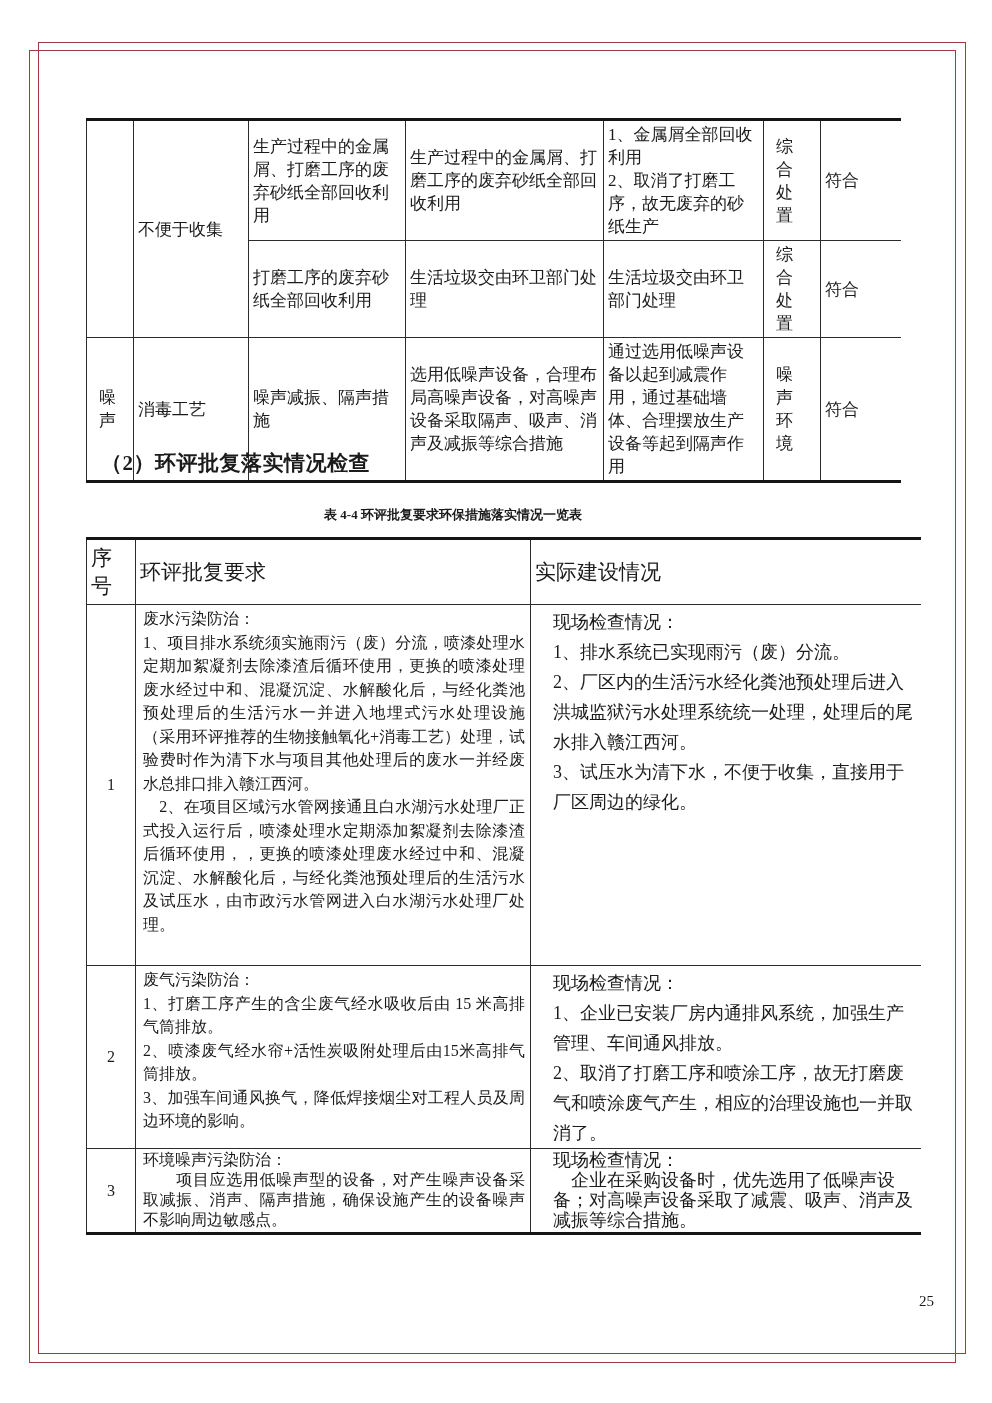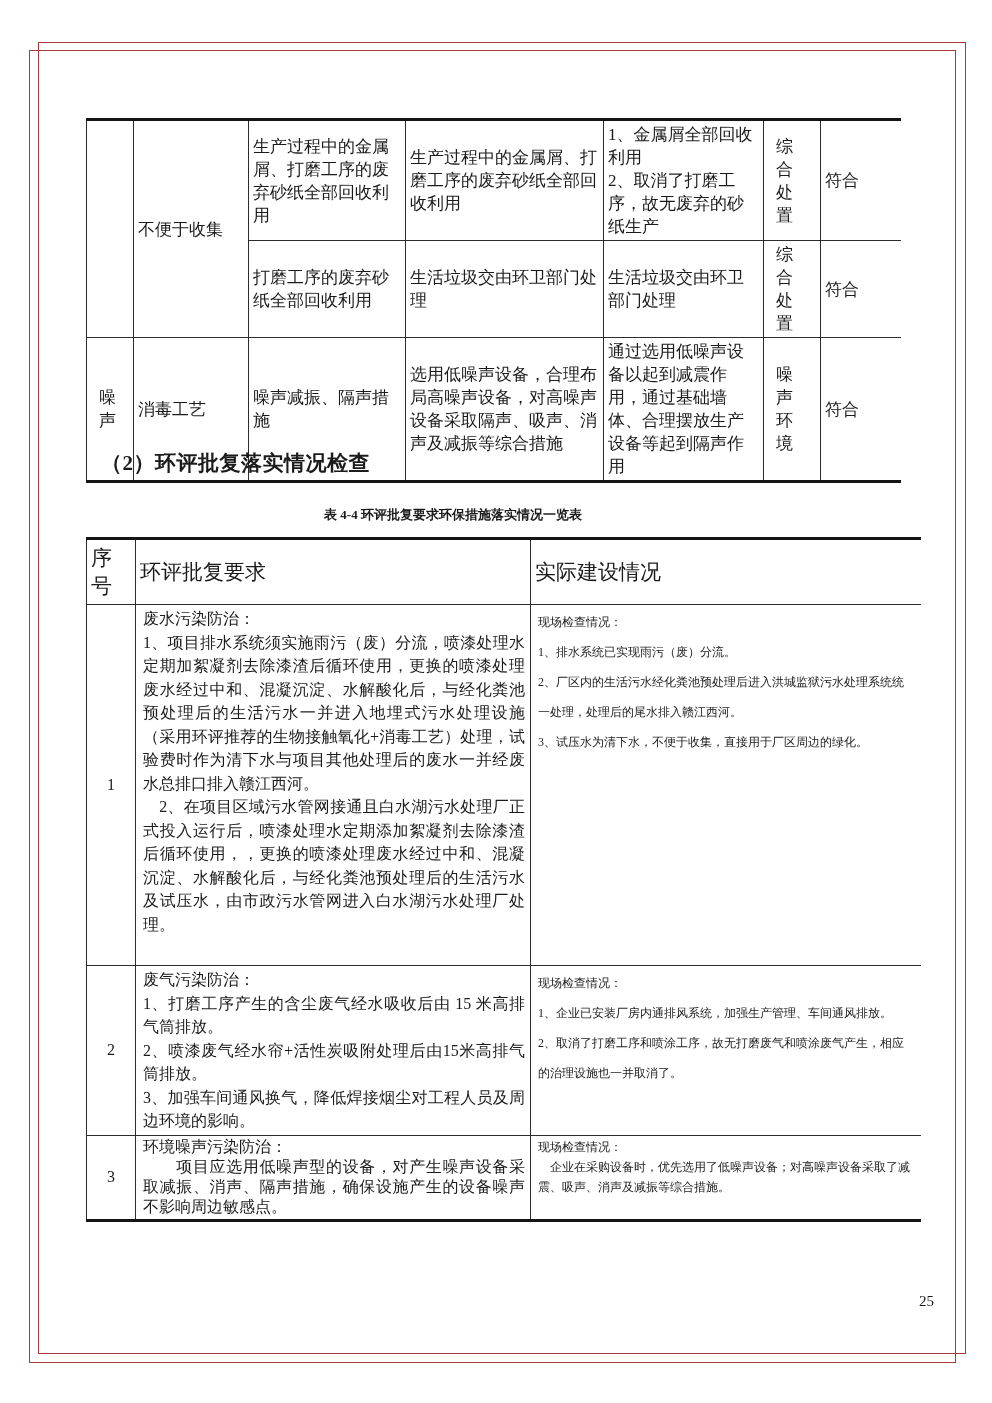--- a/index.html
+++ b/index.html
@@ -32,21 +32,21 @@
   .t2 { position:absolute; left:86px; top:537px; width:834px;
         border-top:3px solid #151515; border-bottom:3px solid #151515; }
   .t2 td {
     border:1px solid #2c2c2c;
     white-space:pre-line; vertical-align:top;
   }
   .t2 td:last-child { border-right:none; }
   .t2 .hdr { vertical-align:middle; font-size:21px; padding:4px; }
   .t2 .no  { text-align:center; vertical-align:middle; font-size:16px; }
   .t2 .req { font-size:16px;   line-height:23.5px; text-align:justify; padding:2px 5px 2px 7px; }
-  .t2 .act { font-size:12px; line-height:30px;   text-align:left;    padding:2px 5px 0 7px; }
+  .t2 .act { font-size:18px; line-height:30px;   text-align:left;    padding:2px 5px 0 22px; }
   .t2 .lh20 { line-height:20px; padding-top:1px; }
 
   .heading {
     position:absolute; left:101px; top:449px; font-size:21px; font-weight:bold;
     letter-spacing:0.5px; white-space:nowrap;
   }
   .caption {
     position:absolute; left:36px; top:506px; width:834px; text-align:center;
     font-size:13px; font-weight:bold; white-space:nowrap;
   }

